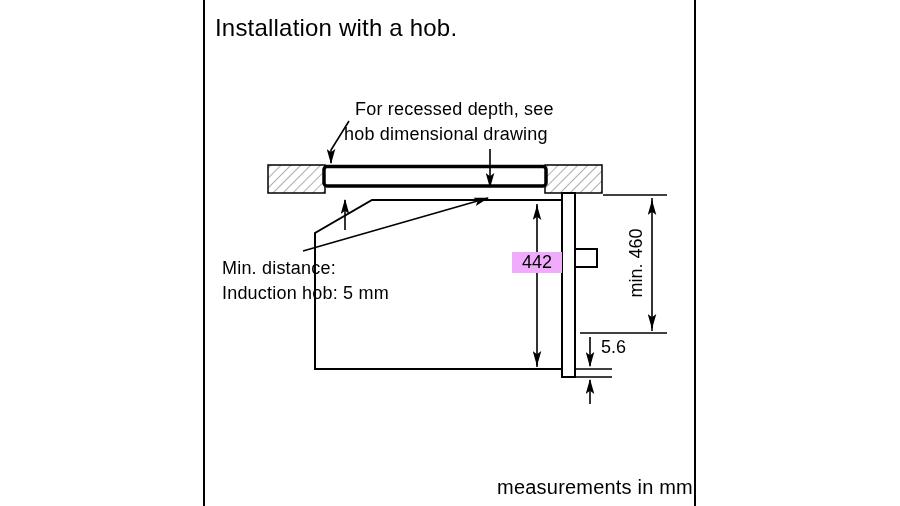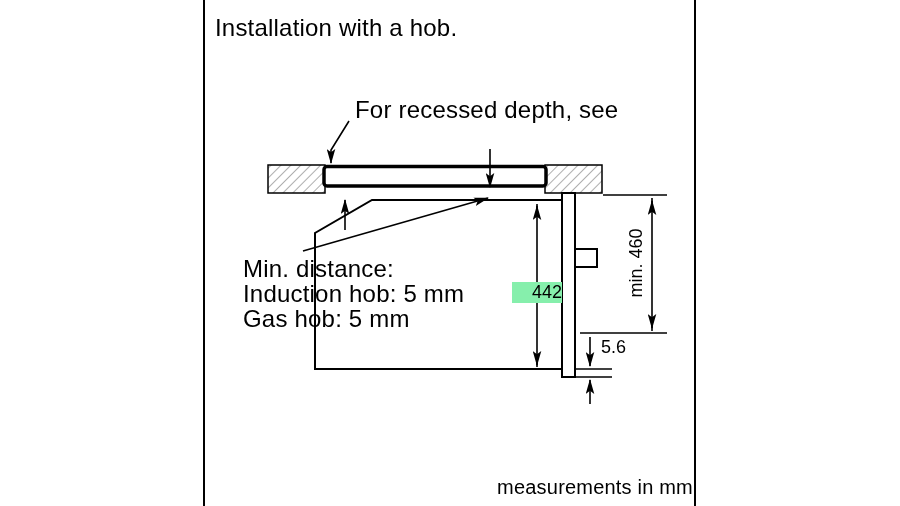--- a/index.html
+++ b/index.html
@@ -10,30 +10,30 @@
     color:#000;
     position:relative;
     overflow:hidden;
   }
   .border-line { position:absolute; top:0; width:2px; height:506px; background:#000; }
   #border-left  { left:203px; }
   #border-right { left:694px; }
 
   svg.diagram { position:absolute; left:0; top:0; }
 
-  .txt { position:absolute; white-space:nowrap; font-size:24px; line-height:25px; letter-spacing:0.2px; }
+  .txt { position:absolute; white-space:nowrap; font-size:18px; line-height:25px; letter-spacing:0.2px; }
   #title   { left:215px; top:15px; font-size:24px; }
   #callout { left:344px; top:97px; }
   #callout .line { display:block; }
   #callout .l1 { padding-left:11px; }
   #mindist { left:222px; top:256px; }
-  #mindist .line { display:block;margin-left:21px; }
+  #mindist .line { display:block; }
 
   .dim-label { position:absolute; font-size:18px; white-space:nowrap; }
-  #dim442 { left:512px; top:282px; width:50px; text-align:right; background:#86efac; }
+  #dim442 { left:512px; top:252px; width:50px; text-align:center; background:#f0abfc; }
   #dim460 { left:592px; top:252px; width:90px; height:22px; text-align:center; transform:rotate(-90deg); }
   #dim75  { left:601px; top:337px; }
 
   #footer { right:207px; top:475px; font-size:20px; }
 </style>
 </head>
 <body>
 
 <div class="border-line" id="border-left"></div>
 <div class="border-line" id="border-right"></div>
@@ -76,25 +76,25 @@
   <line x1="575" y1="369" x2="612" y2="369" stroke="#000" stroke-width="1.6"></line>
   <line x1="575" y1="377" x2="612" y2="377" stroke="#000" stroke-width="1.6"></line>
   <line x1="590" y1="337" x2="590" y2="366" stroke="#000" stroke-width="1.6" marker-end="url(#arrow)"></line>
   <line x1="590" y1="404" x2="590" y2="380" stroke="#000" stroke-width="1.6" marker-end="url(#arrow)"></line>
 </svg>
 
 <div class="txt" id="title">Installation with a hob.</div>
 
 <div class="txt" id="callout">
   <span class="line l1">For recessed depth, see</span>
+  <span class="line l2">hob dimensional drawing</span>
 </div>
 
 <div class="txt" id="mindist">
   <span class="line">Min. distance:</span>
   <span class="line">Induction hob: 5 mm</span>
-  <span class="line">Gas hob: 5 mm</span>
 </div>
 
 <div class="dim-label" id="dim442">442</div>
 <div class="dim-label" id="dim460">min. 460</div>
 <div class="dim-label" id="dim75">5.6</div>
 
 <div class="txt" id="footer">measurements in mm</div>
 
 </body></html>

